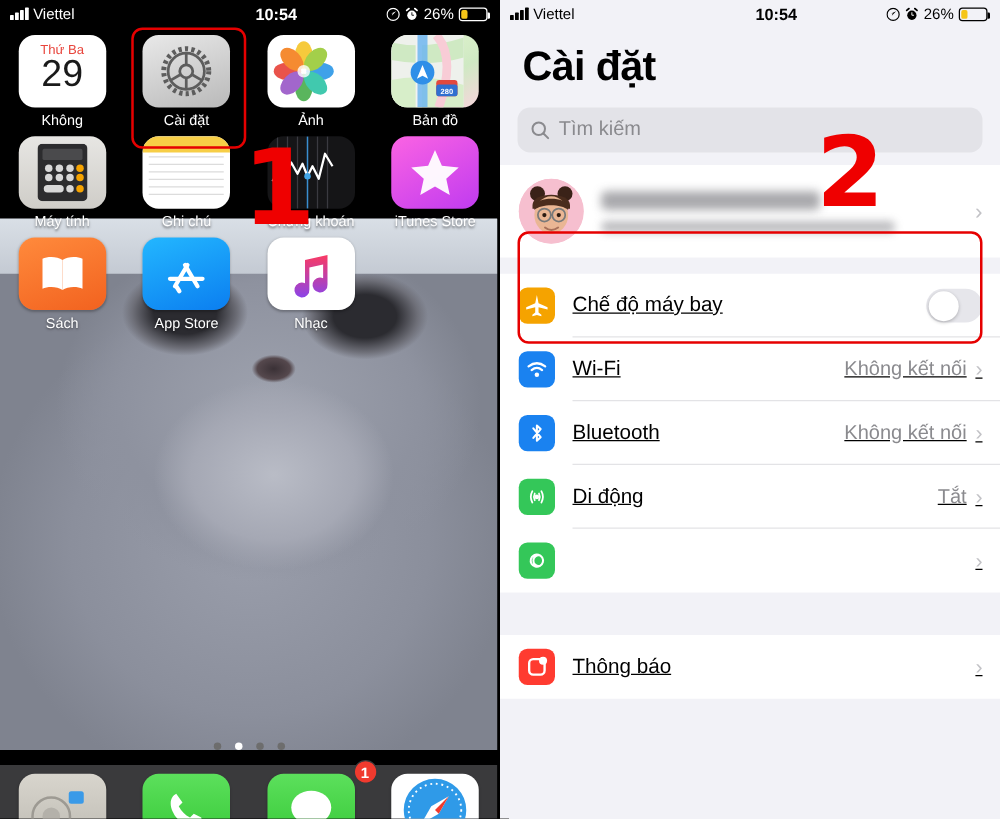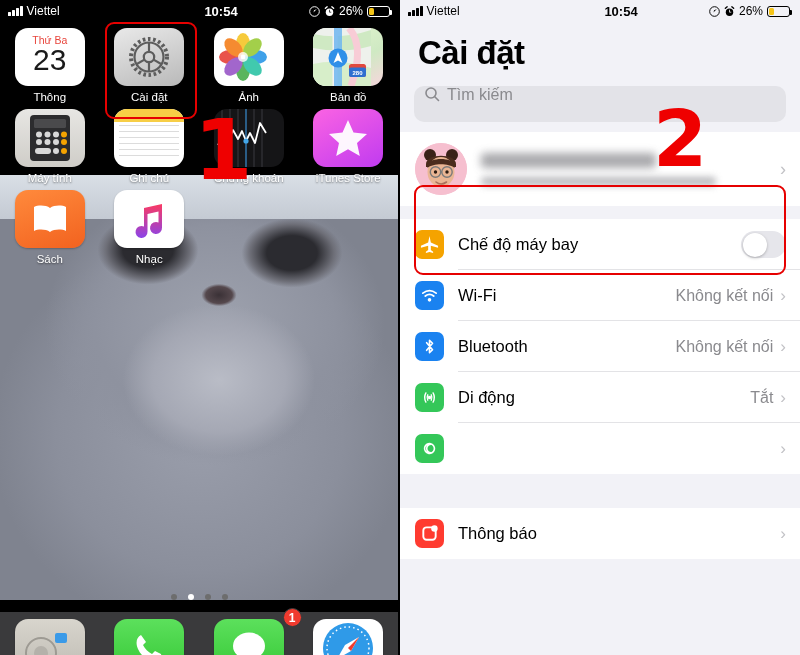--- a/index.html
+++ b/index.html
@@ -116,24 +116,24 @@
   #settings {
     position:absolute; left:400px; top:0; width:400px; height:655px;
     background:#f2f2f7; overflow:hidden;
   }
   .divider-v { position:absolute; left:398px; top:0; width:2px; height:655px; background:#000; z-index:40; }
   .sbar.light { color:#000; }
   .sbar.light .batt i { background:#f5c518; }
 
   .s-title { font-size:33px; font-weight:bold; color:#000; padding:34px 0 0 18px; letter-spacing:-.5px; }
   .s-search { margin:14px 14px 0; height:36px; background:#e3e3e8; border-radius:10px;
-              display:flex; align-items:flex-start; padding:0 10px; gap:7px; }
+              display:flex; align-items:center; padding:0 10px; gap:7px; }
   .s-search .ph { color:#8a8a8e; font-size:16px; }
 
-  .s-group { background:#fff; margin-top:13px; }
+  .s-group { background:#fff; margin-top:13px;text-decoration:underline; }
   .s-row { display:flex; align-items:center; height:51px; padding-left:15px; position:relative; }
   .s-row .sep { position:absolute; left:58px; right:0; bottom:0; height:1px; background:#e3e3e6; }
   .s-row:last-child .sep { display:none; }
   .s-ic { width:29px; height:29px; border-radius:7px; flex:none; display:flex; align-items:center; justify-content:center; margin-right:14px; }
   .s-lab { font-size:16.5px; color:#000; }
   .s-val { margin-left:auto; font-size:16px; color:#8a8a8e; margin-right:7px; }
   .chev { margin-right:14px; color:#c2c2c6; font-size:17px; flex:none; }
   .s-toggle { margin-left:auto; margin-right:14px; width:45px; height:27px; border-radius:14px;
               background:#e6e6eb; position:relative; flex:none; }
   .s-toggle::after { content:""; position:absolute; left:1.5px; top:1.5px; width:24px; height:24px;
@@ -191,23 +191,23 @@
           </span>
       </div>
     </div>
 
     <div class="grid">
 
       <div class="row">
         <div class="app">
           <div class="icon ic-cal">
             <div class="dow">Thứ Ba</div>
-            <div class="dnum">23</div>
-          </div>
-          <div class="alabel">Thông</div>
+            <div class="dnum">29</div>
+          </div>
+          <div class="alabel">Không</div>
         </div>
 
         <div class="app">
           <div class="icon ic-set">
             <svg width="50" height="50" viewBox="0 0 50 50">
               <g fill="none" stroke="#5d5d5d" stroke-width="2.2">
                 <circle cx="25" cy="25" r="18" stroke-dasharray="2.6 2.6" stroke-width="4"></circle>
                 <circle cx="25" cy="25" r="14.5"></circle>
                 <circle cx="25" cy="25" r="5.2"></circle>
                 <path d="M25 10.5 V19.8 M25 30.2 V39.5 M12.4 32.3 L20.5 27.6 M29.5 27.6 L37.6 32.3"></path>
@@ -327,20 +327,33 @@
         <div class="app">
           <div class="icon ic-book">
             <svg width="36" height="30" viewBox="0 0 36 30">
               <path d="M18 4 C14 1 6 1 2 3 V27 C6 25 14 25 18 28 Z" fill="#fff"></path>
               <path d="M18 4 C22 1 30 1 34 3 V27 C30 25 22 25 18 28 Z" fill="#fff"></path>
             </svg>
           </div>
           <div class="alabel">Sách</div>
         </div>
 
+        <div class="app">
+          <div class="icon ic-store">
+            <svg width="40" height="40" viewBox="0 0 40 40">
+              <g stroke="#fff" stroke-width="3.4" stroke-linecap="round" fill="none">
+                <path d="M11 30 L21 13"></path>
+                <path d="M29 30 L19 13"></path>
+                <path d="M7 24 H33"></path>
+                <path d="M14.5 34 L12 30"></path>
+              </g>
+            </svg>
+          </div>
+          <div class="alabel">App Store</div>
+        </div>
 
         <div class="app">
           <div class="icon ic-music">
             <svg width="40" height="40" viewBox="0 0 40 40">
               <defs>
                 <linearGradient id="mg" x1="0" y1="0" x2="0" y2="1">
                   <stop offset="0" stop-color="#fa3a63"></stop>
                     <stop offset="1" stop-color="#8b44e8"></stop>
                 </linearGradient>
               </defs>

